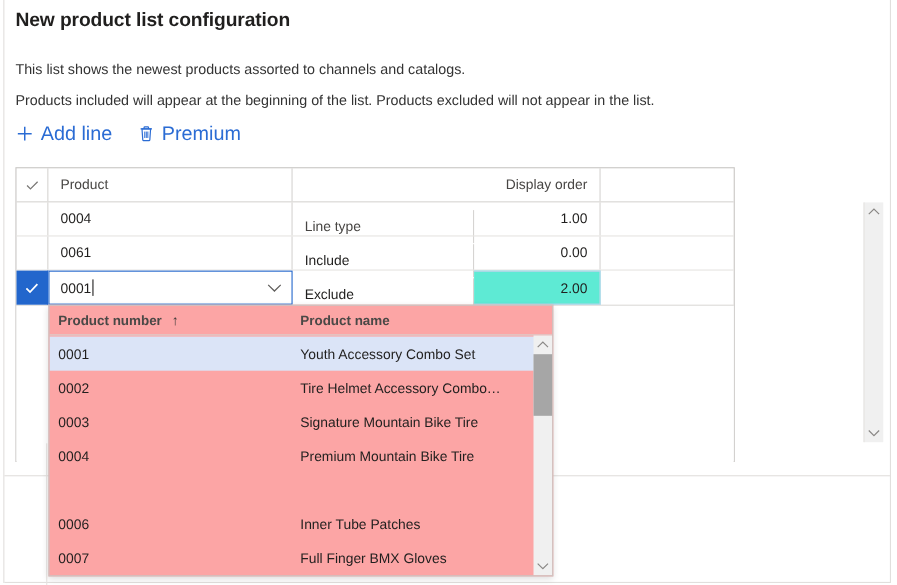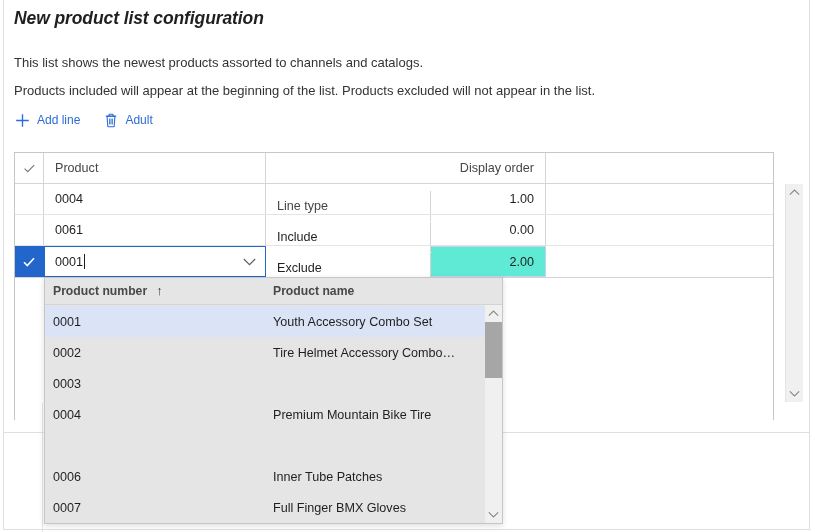--- a/index.html
+++ b/index.html
@@ -47,21 +47,20 @@
 
   
   #page-title {
     position: absolute;
     left: 14px;
     top: 8px;
     font-size: 17.5px;
     font-weight: 600;
     color: #201f1e;
     letter-spacing: -0.1px;
-    font-style: italic;
   }
   .desc-line {
     position: absolute;
     left: 14px;
     font-size: 13px;
     color: #333333;
   }
   #desc-line-1 { top: 55px; }
   #desc-line-2 { top: 83px; }
 
@@ -72,40 +71,40 @@
     top: 112px;
     display: flex;
     align-items: center;
     gap: 22px;
   }
   .toolbar-btn {
     display: flex;
     align-items: center;
     gap: 6px;
     color: #2b6cd4;
-    font-size: 12px;
+    font-size: 18px;
     cursor: pointer;
     user-select: none;
     line-height: 1;
   }
   .toolbar-btn .tb-icon {
     display: inline-flex;
     align-items: center;
     justify-content: center;
     width: 17px;
     height: 17px;
   }
   .toolbar-btn .tb-label { padding-bottom: 1px; }
 
   
   #grid {
     position: absolute;
     left: 14px;
     top: 152px;
-    width: 760px;
+    width: 654px;
     height: 268px;
     border: 1px solid #c8c6c4;
     box-sizing: border-box;
     background: #ffffff;
     text-align: right;
   }
   .grid-row {
     position: absolute;
     left: 0;
     width: 100%;
@@ -217,21 +216,21 @@
   #grid-scroll-up { top: 0; }
   #grid-scroll-down { bottom: 0; }
 
   
   #dropdown {
     position: absolute;
     left: 44px;
     top: 277px;
     width: 459px;
     height: 247px;
-    background: #e5e5e5;
+    background: #fca5a5;
     border: 1px solid #c8c6c4;
     box-sizing: border-box;
     box-shadow: 0 2px 6px rgba(0,0,0,0.13);
     overflow: hidden;
   }
   #dd-header {
     position: absolute;
     left: 0; top: 0;
     width: 100%; height: 27px;
     border-bottom: 1px solid #d6d4d2;
@@ -317,21 +316,21 @@
   </div>
   <div class="toolbar-btn">
     <span class="tb-icon">
       <svg width="14" height="15" viewBox="0 0 14 15">
         <path d="M1.8 3.2 H12.2" stroke="#2b6cd4" stroke-width="1.2" fill="none"></path>
         <path d="M5 3.2 V1.9 a0.6 0.6 0 0 1 0.6 -0.6 h2.8 a0.6 0.6 0 0 1 0.6 0.6 V3.2" stroke="#2b6cd4" stroke-width="1.1" fill="none"></path>
         <path d="M3.1 3.2 L3.8 13.3 a0.5 0.5 0 0 0 0.5 0.45 h5.4 a0.5 0.5 0 0 0 0.5 -0.45 L10.9 3.2 Z" stroke="#2b6cd4" stroke-width="1.1" fill="none"></path>
         <path d="M5.6 5.6 V11.4 M7 5.6 V11.4 M8.4 5.6 V11.4" stroke="#2b6cd4" stroke-width="0.9" fill="none"></path>
       </svg>
     </span>
-    <span class="tb-label">Adult</span>
+    <span class="tb-label">Premium</span>
   </div>
 </div>
 
 <div id="grid">
 
   <div class="grid-row" id="grid-header">
     <div class="cell c-check">
       <span class="hdr-check-glyph">
         <svg width="13" height="13" viewBox="0 0 13 13">
           <path d="M1.6 6.6 L4.7 9.7 L11.2 3.2" stroke="#7a7876" stroke-width="1.15" fill="none"></path>
@@ -420,20 +419,21 @@
   <div class="dd-row selected" style="top:28px">
     <span class="dd-num">0001</span>
     <span class="dd-name">Youth Accessory Combo Set</span>
   </div>
   <div class="dd-row" style="top:59px">
     <span class="dd-num">0002</span>
     <span class="dd-name">Tire Helmet Accessory Combo…</span>
   </div>
   <div class="dd-row" style="top:90px">
     <span class="dd-num">0003</span>
+    <span class="dd-name">Signature Mountain Bike Tire</span>
   </div>
   <div class="dd-row" style="top:121px">
     <span class="dd-num">0004</span>
     <span class="dd-name">Premium Mountain Bike Tire</span>
   </div>
   <div class="dd-row" style="top:183px">
     <span class="dd-num">0006</span>
     <span class="dd-name">Inner Tube Patches</span>
   </div>
   <div class="dd-row" style="top:214px">

